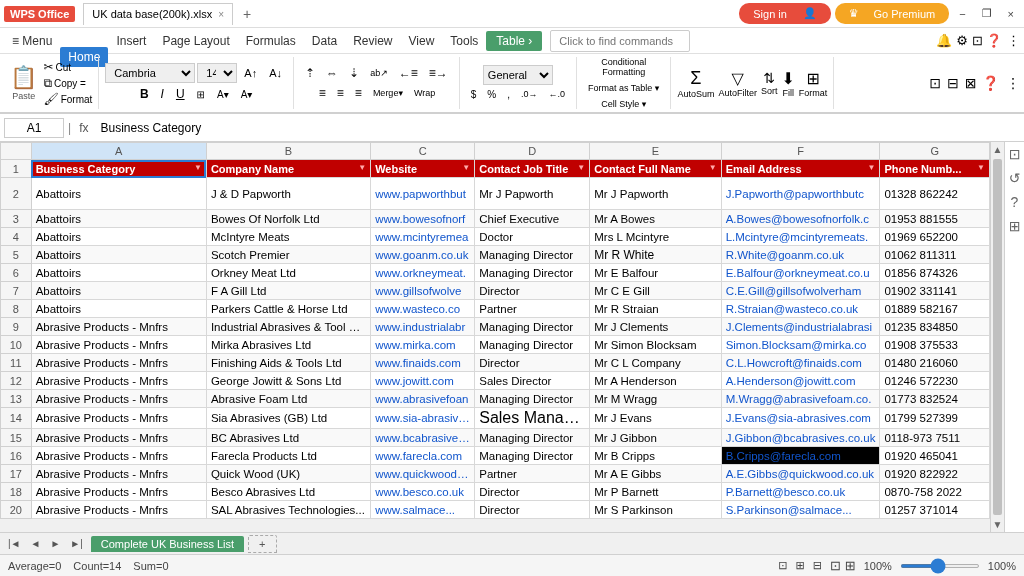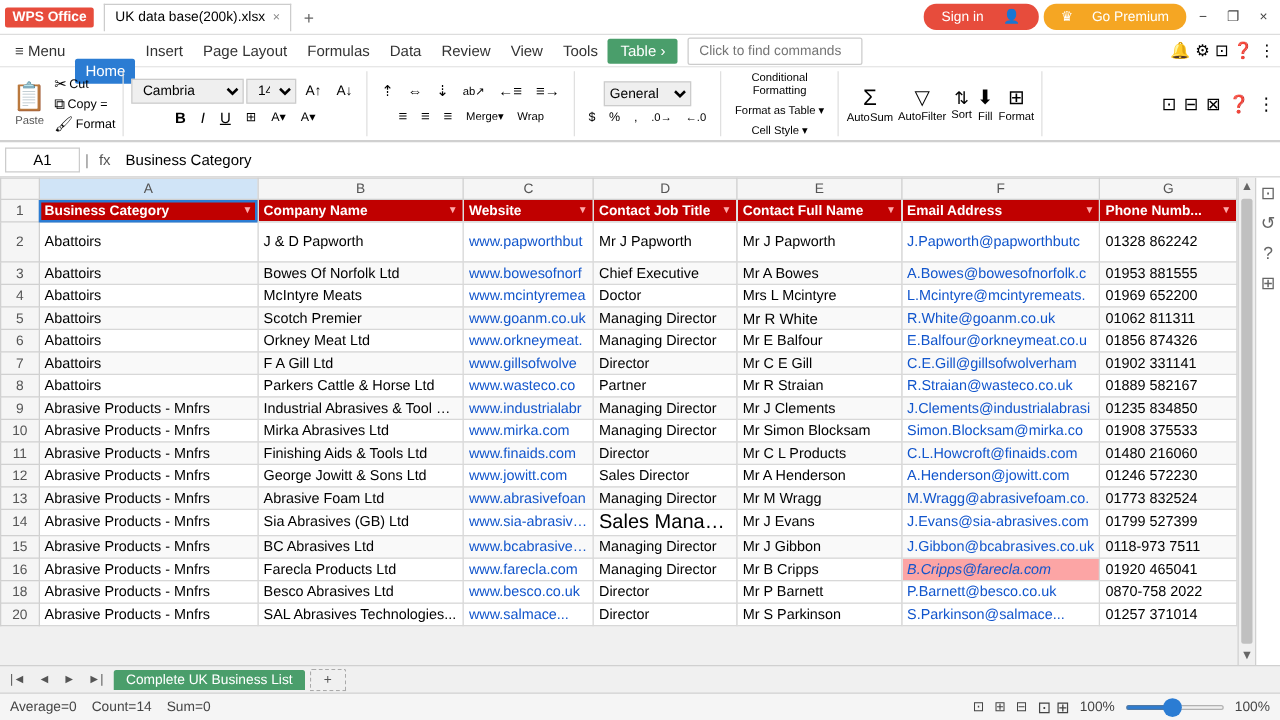--- a/index.html
+++ b/index.html
@@ -388,21 +388,21 @@
       <td style="border:1px solid #d8d8d8;padding:1px 4px;white-space:nowrap;overflow:hidden;text-overflow:ellipsis;height:18px;background:#fff;font-size:11.5px;">Mr Simon Blocksam</td>
       <td style="border:1px solid #d8d8d8;padding:1px 4px;white-space:nowrap;overflow:hidden;text-overflow:ellipsis;height:18px;background:#fff;color:#1155cc;font-size:11.5px;">Simon.Blocksam@mirka.co</td>
       <td style="border:1px solid #d8d8d8;padding:1px 4px;white-space:nowrap;overflow:hidden;text-overflow:ellipsis;height:18px;background:#fff;font-size:11.5px;">01908 375533</td>
     </tr>
           <tr>
       <td style="background:#f5f5f5;border:1px solid #d0d0d0;text-align:center;font-size:11px;color:#555;width:28px;">11</td>
       <td style="border:1px solid #d8d8d8;padding:1px 4px;white-space:nowrap;overflow:hidden;text-overflow:ellipsis;height:18px;background:#f9f9f9;font-size:11.5px;">Abrasive Products - Mnfrs</td>
       <td style="border:1px solid #d8d8d8;padding:1px 4px;white-space:nowrap;overflow:hidden;text-overflow:ellipsis;height:18px;background:#f9f9f9;font-size:11.5px;">Finishing Aids &amp; Tools Ltd</td>
       <td style="border:1px solid #d8d8d8;padding:1px 4px;white-space:nowrap;overflow:hidden;text-overflow:ellipsis;height:18px;background:#f9f9f9;color:#1155cc;font-size:11.5px;">www.finaids.com</td>
       <td style="border:1px solid #d8d8d8;padding:1px 4px;white-space:nowrap;overflow:hidden;text-overflow:ellipsis;height:18px;background:#f9f9f9;font-size:11.5px;">Director</td>
-      <td style="border:1px solid #d8d8d8;padding:1px 4px;white-space:nowrap;overflow:hidden;text-overflow:ellipsis;height:18px;background:#f9f9f9;font-size:11.5px;">Mr C L Products</td>
+      <td style="border:1px solid #d8d8d8;padding:1px 4px;white-space:nowrap;overflow:hidden;text-overflow:ellipsis;height:18px;background:#f9f9f9;font-size:11.5px;">Mr C L Company</td>
       <td style="border:1px solid #d8d8d8;padding:1px 4px;white-space:nowrap;overflow:hidden;text-overflow:ellipsis;height:18px;background:#f9f9f9;color:#1155cc;font-size:11.5px;">C.L.Howcroft@finaids.com</td>
       <td style="border:1px solid #d8d8d8;padding:1px 4px;white-space:nowrap;overflow:hidden;text-overflow:ellipsis;height:18px;background:#f9f9f9;font-size:11.5px;">01480 216060</td>
     </tr>
           <tr>
       <td style="background:#f5f5f5;border:1px solid #d0d0d0;text-align:center;font-size:11px;color:#555;width:28px;">12</td>
       <td style="border:1px solid #d8d8d8;padding:1px 4px;white-space:nowrap;overflow:hidden;text-overflow:ellipsis;height:18px;background:#fff;font-size:11.5px;">Abrasive Products - Mnfrs</td>
       <td style="border:1px solid #d8d8d8;padding:1px 4px;white-space:nowrap;overflow:hidden;text-overflow:ellipsis;height:18px;background:#fff;font-size:11.5px;">George Jowitt &amp; Sons Ltd</td>
       <td style="border:1px solid #d8d8d8;padding:1px 4px;white-space:nowrap;overflow:hidden;text-overflow:ellipsis;height:18px;background:#fff;color:#1155cc;font-size:11.5px;">www.jowitt.com</td>
       <td style="border:1px solid #d8d8d8;padding:1px 4px;white-space:nowrap;overflow:hidden;text-overflow:ellipsis;height:18px;background:#fff;font-size:11.5px;">Sales Director</td>
       <td style="border:1px solid #d8d8d8;padding:1px 4px;white-space:nowrap;overflow:hidden;text-overflow:ellipsis;height:18px;background:#fff;font-size:11.5px;">Mr A Henderson</td>
@@ -439,22 +439,32 @@
       <td style="border:1px solid #d8d8d8;padding:1px 4px;white-space:nowrap;overflow:hidden;text-overflow:ellipsis;height:18px;background:#f9f9f9;color:#1155cc;font-size:11.5px;">J.Gibbon@bcabrasives.co.uk</td>
       <td style="border:1px solid #d8d8d8;padding:1px 4px;white-space:nowrap;overflow:hidden;text-overflow:ellipsis;height:18px;background:#f9f9f9;font-size:11.5px;">0118-973 7511</td>
     </tr>
           <tr>
       <td style="background:#f5f5f5;border:1px solid #d0d0d0;text-align:center;font-size:11px;color:#555;width:28px;">16</td>
       <td style="border:1px solid #d8d8d8;padding:1px 4px;white-space:nowrap;overflow:hidden;text-overflow:ellipsis;height:18px;background:#fff;font-size:11.5px;">Abrasive Products - Mnfrs</td>
       <td style="border:1px solid #d8d8d8;padding:1px 4px;white-space:nowrap;overflow:hidden;text-overflow:ellipsis;height:18px;background:#fff;font-size:11.5px;">Farecla Products Ltd</td>
       <td style="border:1px solid #d8d8d8;padding:1px 4px;white-space:nowrap;overflow:hidden;text-overflow:ellipsis;height:18px;background:#fff;color:#1155cc;font-size:11.5px;">www.farecla.com</td>
       <td style="border:1px solid #d8d8d8;padding:1px 4px;white-space:nowrap;overflow:hidden;text-overflow:ellipsis;height:18px;background:#fff;font-size:11.5px;">Managing Director</td>
       <td style="border:1px solid #d8d8d8;padding:1px 4px;white-space:nowrap;overflow:hidden;text-overflow:ellipsis;height:18px;background:#fff;font-size:11.5px;">Mr B Cripps</td>
-      <td style="border:1px solid #d8d8d8;padding:1px 4px;white-space:nowrap;overflow:hidden;text-overflow:ellipsis;height:18px;background:#fca5a5;color:#1155cc;font-size:11.5px;font-style:italic;">B.Cripps@farecla.com</td>
+      <td style="border:1px solid #d8d8d8;padding:1px 4px;white-space:nowrap;overflow:hidden;text-overflow:ellipsis;height:18px;background:#000000;color:#1155cc;font-size:11.5px;">B.Cripps@farecla.com</td>
       <td style="border:1px solid #d8d8d8;padding:1px 4px;white-space:nowrap;overflow:hidden;text-overflow:ellipsis;height:18px;background:#fff;font-size:11.5px;">01920 465041</td>
+    </tr>
+          <tr>
+      <td style="background:#f5f5f5;border:1px solid #d0d0d0;text-align:center;font-size:11px;color:#555;width:28px;">17</td>
+      <td style="border:1px solid #d8d8d8;padding:1px 4px;white-space:nowrap;overflow:hidden;text-overflow:ellipsis;height:18px;background:#f9f9f9;font-size:11.5px;">Abrasive Products - Mnfrs</td>
+      <td style="border:1px solid #d8d8d8;padding:1px 4px;white-space:nowrap;overflow:hidden;text-overflow:ellipsis;height:18px;background:#f9f9f9;font-size:11.5px;">Quick Wood (UK)</td>
+      <td style="border:1px solid #d8d8d8;padding:1px 4px;white-space:nowrap;overflow:hidden;text-overflow:ellipsis;height:18px;background:#f9f9f9;color:#1155cc;font-size:11.5px;">www.quickwood.cc</td>
+      <td style="border:1px solid #d8d8d8;padding:1px 4px;white-space:nowrap;overflow:hidden;text-overflow:ellipsis;height:18px;background:#f9f9f9;font-size:11.5px;">Partner</td>
+      <td style="border:1px solid #d8d8d8;padding:1px 4px;white-space:nowrap;overflow:hidden;text-overflow:ellipsis;height:18px;background:#f9f9f9;font-size:11.5px;">Mr A E Gibbs</td>
+      <td style="border:1px solid #d8d8d8;padding:1px 4px;white-space:nowrap;overflow:hidden;text-overflow:ellipsis;height:18px;background:#f9f9f9;color:#1155cc;font-size:11.5px;">A.E.Gibbs@quickwood.co.uk</td>
+      <td style="border:1px solid #d8d8d8;padding:1px 4px;white-space:nowrap;overflow:hidden;text-overflow:ellipsis;height:18px;background:#f9f9f9;font-size:11.5px;">01920 822922</td>
     </tr>
           <tr>
       <td style="background:#f5f5f5;border:1px solid #d0d0d0;text-align:center;font-size:11px;color:#555;width:28px;">18</td>
       <td style="border:1px solid #d8d8d8;padding:1px 4px;white-space:nowrap;overflow:hidden;text-overflow:ellipsis;height:18px;background:#fff;font-size:11.5px;">Abrasive Products - Mnfrs</td>
       <td style="border:1px solid #d8d8d8;padding:1px 4px;white-space:nowrap;overflow:hidden;text-overflow:ellipsis;height:18px;background:#fff;font-size:11.5px;">Besco Abrasives Ltd</td>
       <td style="border:1px solid #d8d8d8;padding:1px 4px;white-space:nowrap;overflow:hidden;text-overflow:ellipsis;height:18px;background:#fff;color:#1155cc;font-size:11.5px;">www.besco.co.uk</td>
       <td style="border:1px solid #d8d8d8;padding:1px 4px;white-space:nowrap;overflow:hidden;text-overflow:ellipsis;height:18px;background:#fff;font-size:11.5px;">Director</td>
       <td style="border:1px solid #d8d8d8;padding:1px 4px;white-space:nowrap;overflow:hidden;text-overflow:ellipsis;height:18px;background:#fff;font-size:11.5px;">Mr P Barnett</td>
       <td style="border:1px solid #d8d8d8;padding:1px 4px;white-space:nowrap;overflow:hidden;text-overflow:ellipsis;height:18px;background:#fff;color:#1155cc;font-size:11.5px;">P.Barnett@besco.co.uk</td>
       <td style="border:1px solid #d8d8d8;padding:1px 4px;white-space:nowrap;overflow:hidden;text-overflow:ellipsis;height:18px;background:#fff;font-size:11.5px;">0870-758 2022</td>

